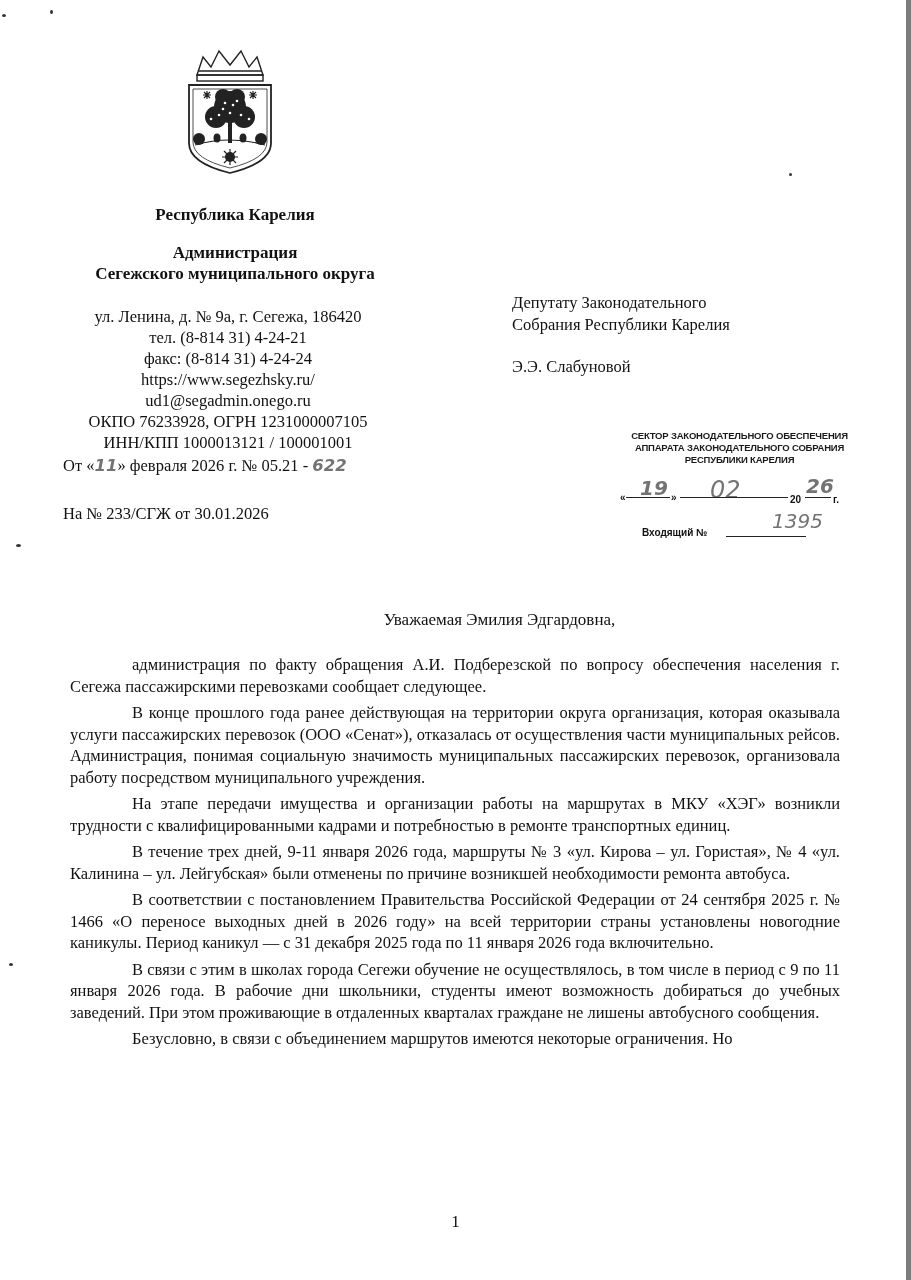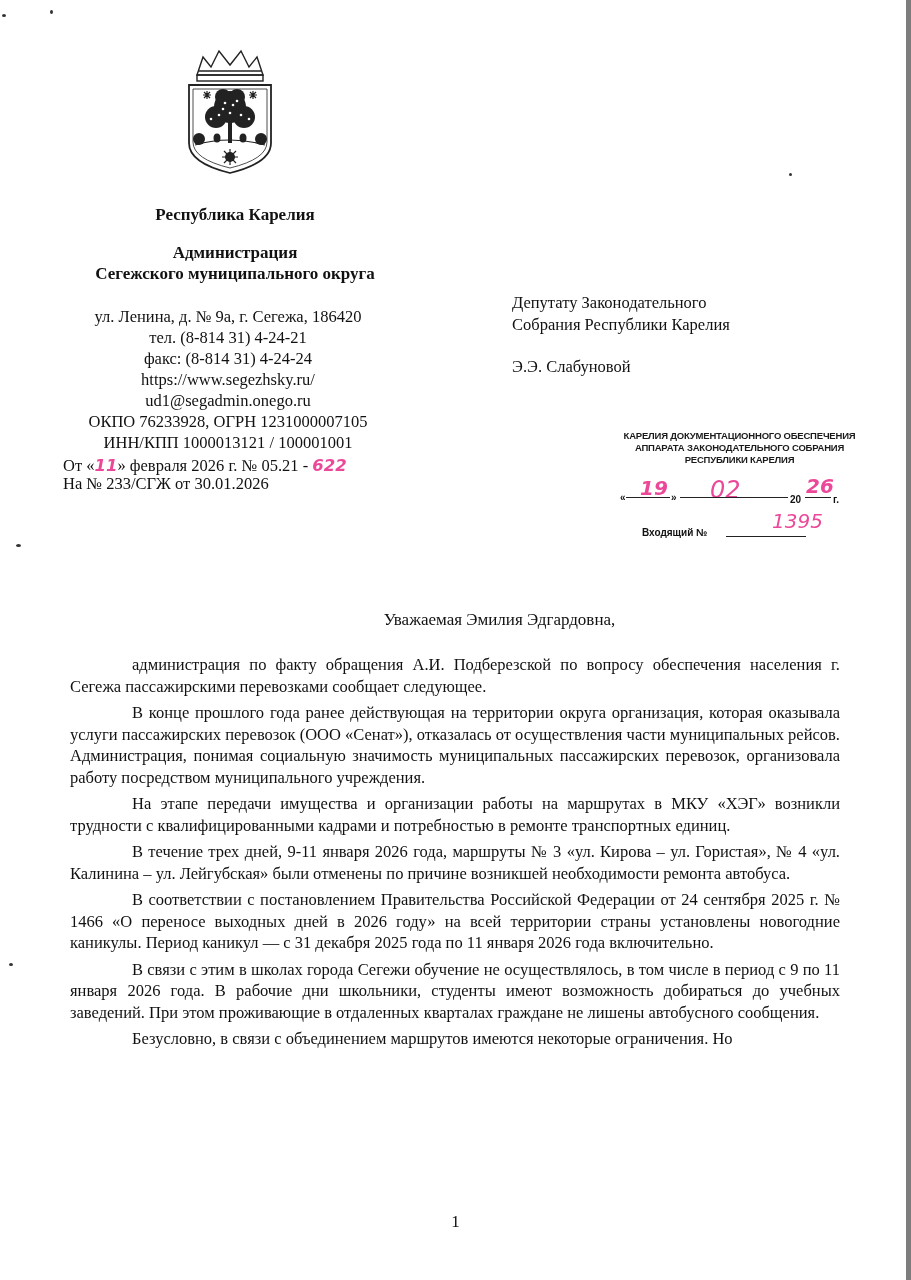--- a/index.html
+++ b/index.html
@@ -6,21 +6,21 @@
   body {
     width: 911px; height: 1280px; background: #ffffff; position: relative; overflow: hidden;
     font-family: "Liberation Serif", "DejaVu Serif", serif; color: #111;
   }
   .right-edge { position: absolute; top: 0; right: 0; width: 5px; height: 1280px; background: #7d7d7d; }
   .speck { position: absolute; background: #333; border-radius: 50%; }
   .crest { position: absolute; left: 183px; top: 45px; width: 94px; height: 132px; }
   .hdr { position: absolute; left: 60px; width: 350px; text-align: center; font-weight: bold; font-size: 17px; line-height: 21px; }
   .addr { position: absolute; left: 58px; width: 340px; text-align: center; font-size: 16.5px; line-height: 21px; }
   .addr-left { position: absolute; left: 63px; font-size: 16.5px; line-height: 21px; white-space: nowrap; }
-  .hand { font-family: "DejaVu Sans", sans-serif; font-style: italic; font-weight: bold; color: #ec4899; }
+  .hand { font-family: "DejaVu Sans", sans-serif; font-style: italic; font-weight: bold; color: #737373; }
   .recipient { position: absolute; left: 512px; font-size: 16.5px; line-height: 21px; }
   .stamp { position: absolute; left: 612px; top: 430px; width: 255px; text-align: center;
            font-family: "Liberation Sans", "DejaVu Sans", sans-serif; font-weight: bold; font-size: 9.5px; line-height: 12px; color: #1a1a1a; letter-spacing: -0.2px; }
   .stamp-row { position: absolute; font-family: "Liberation Sans", sans-serif; font-size: 10px; font-weight: bold; }
   .uline { position: absolute; border-bottom: 1.5px solid #222; }
   .salutation { position: absolute; left: 0; width: 911px; top: 610px; text-align: center; font-size: 17px; padding-left: 44px; }
   .body { position: absolute; left: 70px; width: 770px; top: 654px; font-size: 16.5px; line-height: 21.5px; text-align: justify; }
   .body p { margin: 0 0 5px 0; text-indent: 62px; }
   .pageno { position: absolute; top: 1212px; left: 0; width: 911px; text-align: center; font-size: 17px; }
 </style>
@@ -82,28 +82,28 @@
 <div class="addr" style="top:327px;">тел. (8-814 31) 4-24-21</div>
 <div class="addr" style="top:348px;">факс: (8-814 31) 4-24-24</div>
 <div class="addr" style="top:369px;">https://www.segezhsky.ru/</div>
 <div class="addr" style="top:390px;">ud1@segadmin.onego.ru</div>
 <div class="addr" style="top:411px;">ОКПО 76233928, ОГРН 1231000007105</div>
 <div class="addr" style="top:432px;">ИНН/КПП  1000013121 / 100001001</div>
 
 <div class="addr-left" style="top:455px;">
   <span>От «</span><span class="hand">11</span><span>» февраля 2026 г. № 05.21 - </span><span class="hand">622</span>
 </div>
-<div class="addr-left" style="top:473px;">На № 233/СГЖ от 30.01.2026</div>
+<div class="addr-left" style="top:503px;">На № 233/СГЖ от 30.01.2026</div>
 
 <div class="recipient" style="top:292px;">Депутату Законодательного</div>
 <div class="recipient" style="top:314px;">Собрания Республики Карелия</div>
 <div class="recipient" style="top:356px;">Э.Э. Слабуновой</div>
 
 <div class="stamp">
-  <div>КАРЕЛИЯ ДОКУМЕНТАЦИОННОГО ОБЕСПЕЧЕНИЯ</div>
+  <div>СЕКТОР ЗАКОНОДАТЕЛЬНОГО ОБЕСПЕЧЕНИЯ</div>
   <div>АППАРАТА ЗАКОНОДАТЕЛЬНОГО СОБРАНИЯ</div>
   <div>РЕСПУБЛИКИ КАРЕЛИЯ</div>
 </div>
 <div class="stamp-row" style="left:620px;top:492px;">«</div>
 <div class="hand" style="position:absolute;left:640px;top:476px;font-size:20px;">19</div>
 <div class="uline" style="left:626px;top:497px;width:44px;"></div>
 <div class="stamp-row" style="left:671px;top:492px;">»</div>
 <div class="hand" style="position:absolute;left:710px;top:476px;font-size:24px;font-weight:normal;">02</div>
 <div class="uline" style="left:680px;top:497px;width:108px;"></div>
 <div class="stamp-row" style="left:790px;top:494px;">20</div>

